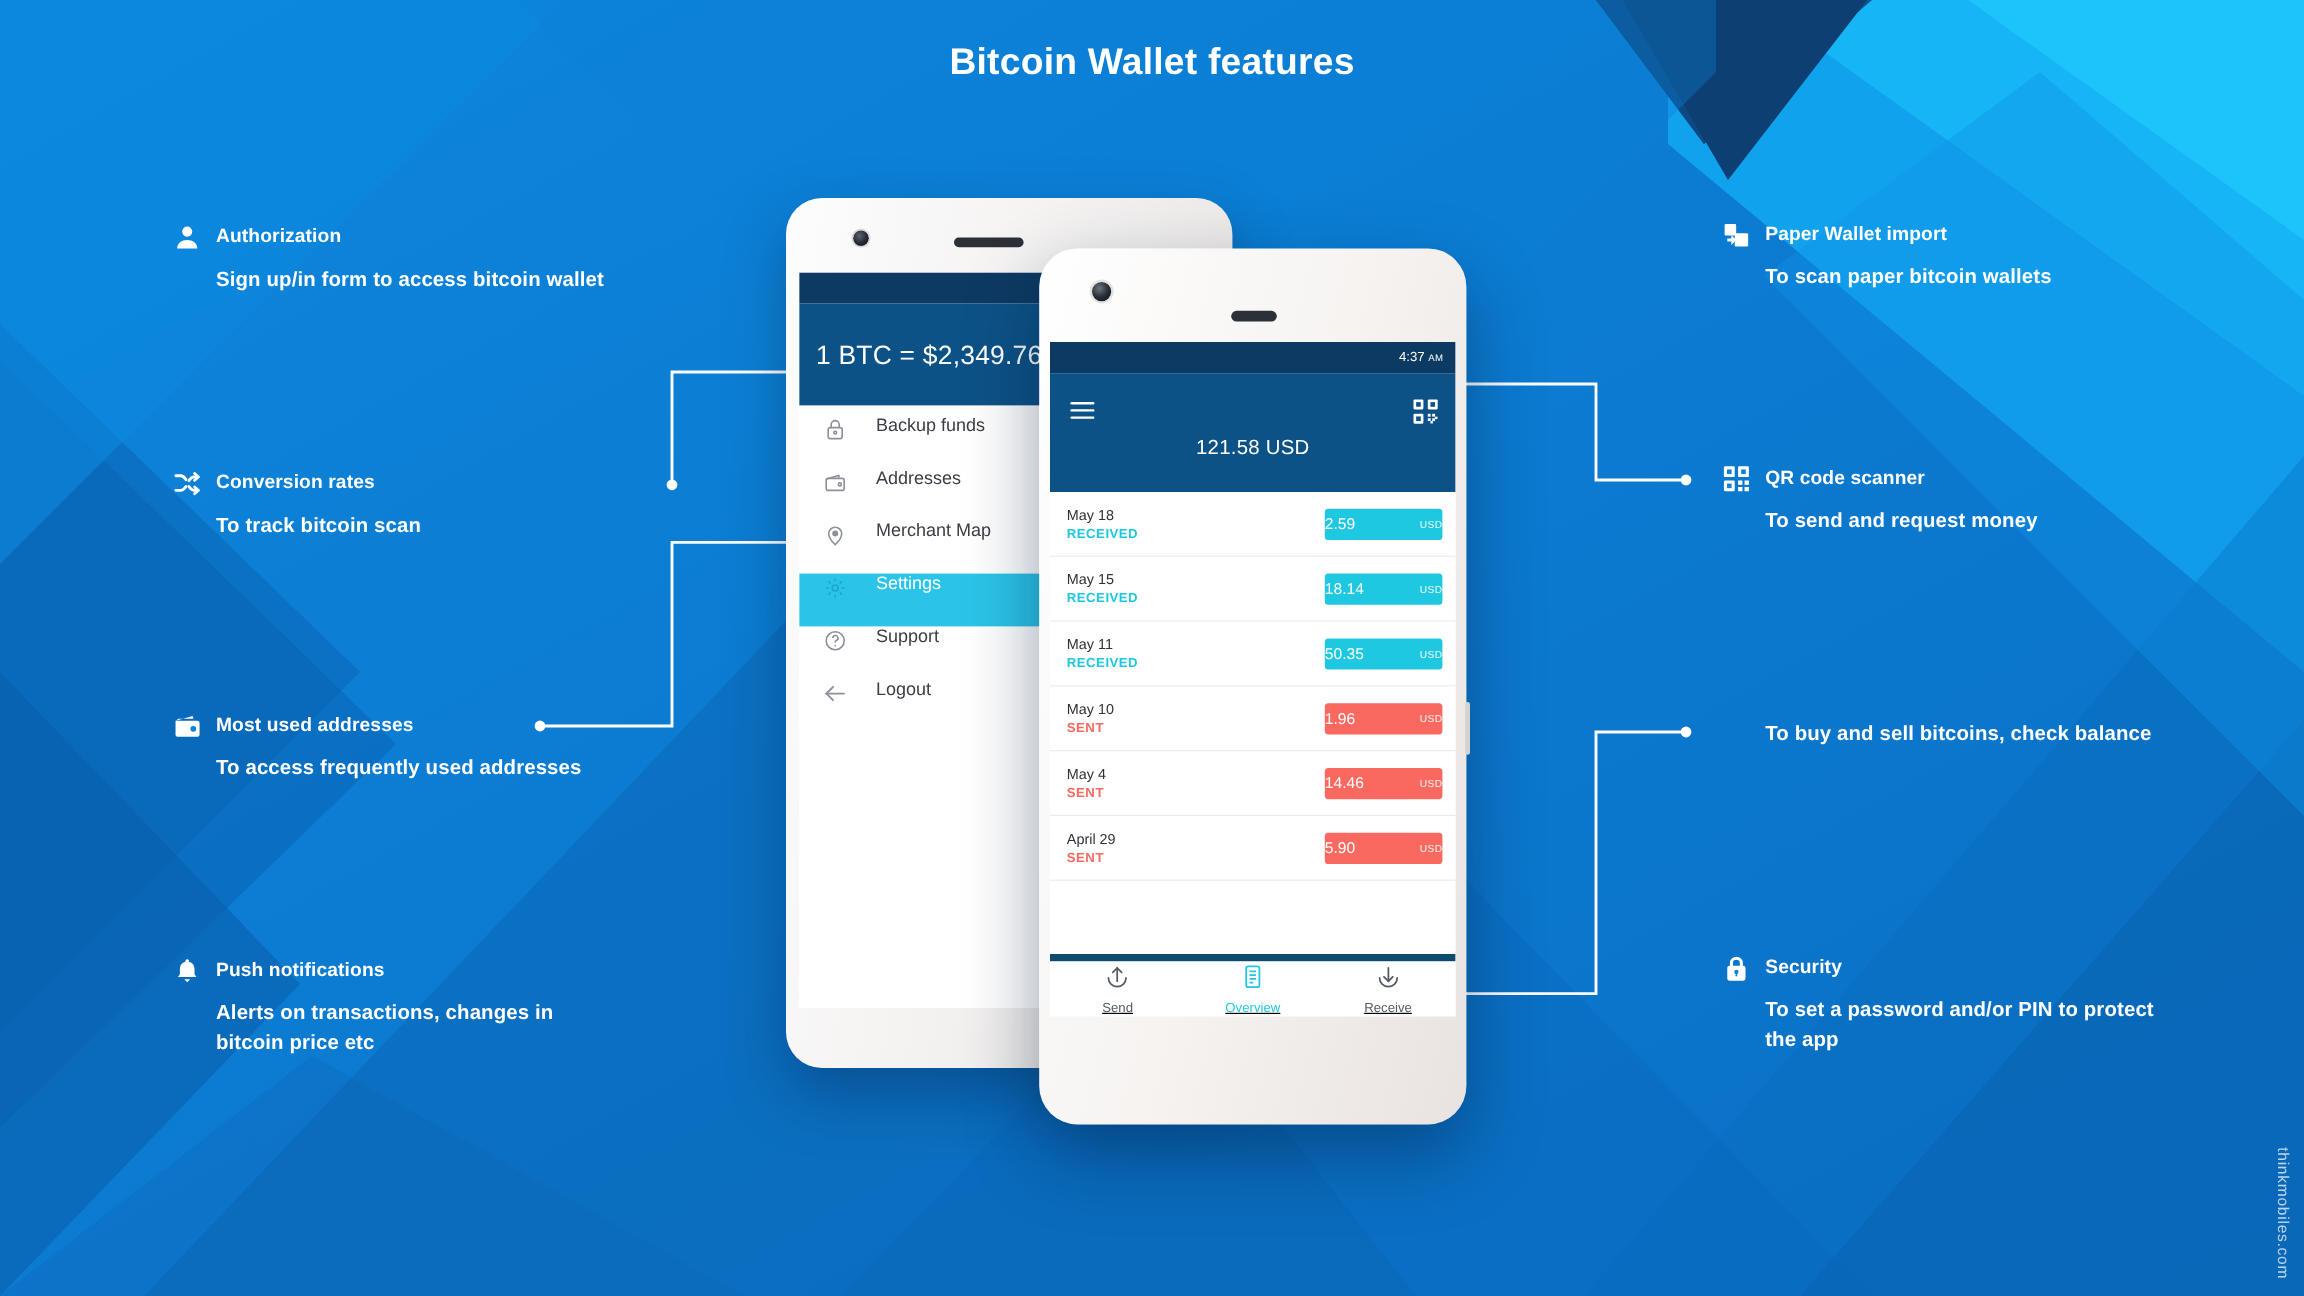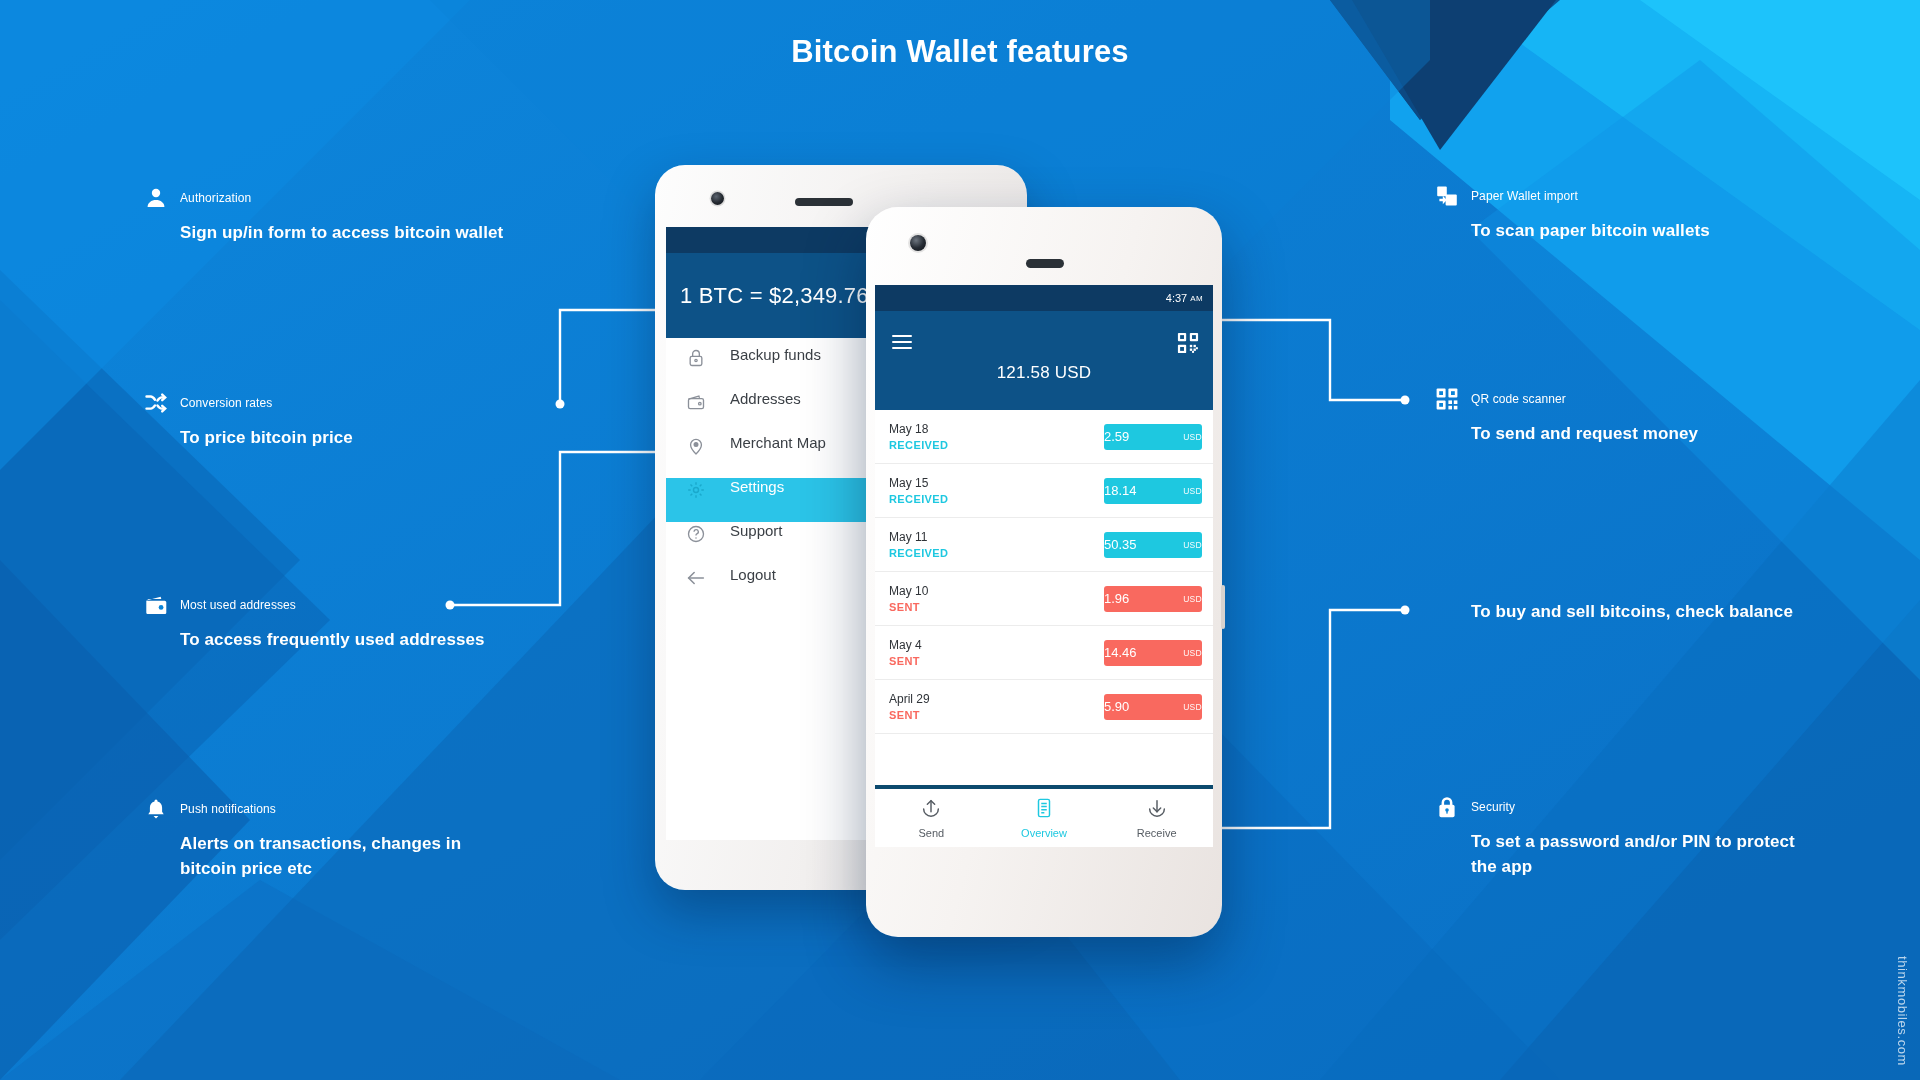--- a/index.html
+++ b/index.html
@@ -22,21 +22,21 @@
   }
 
   
   #lines { position:absolute; inset:0; width:1920px; height:1080px; z-index:20; }
 
   
   .feature { position:absolute; z-index:30; color:#fff; }
   .feat-head { display:flex; align-items:center; gap:11px; }
   .feat-ico { width:26px; height:26px; flex:0 0 26px; display:flex; align-items:center; justify-content:center; }
   .feat-ico svg { display:block; }
-  .feat-title { font-size:12px; font-weight:normal; white-space:nowrap; letter-spacing:.1px; }
+  .feat-title { font-size:16px; font-weight:bold; white-space:nowrap; letter-spacing:.1px; }
   .feat-desc {
     margin-top:9px; margin-left:37px;
     font-size:17px; font-weight:bold; line-height:1.48;
     max-width:330px; letter-spacing:.1px;
   }
 
   .f-auth   { left:143px; top:185px; }
   .f-conv   { left:143px; top:390px; }
   .f-addr   { left:143px; top:592px; }
   .f-push   { left:143px; top:796px; }
@@ -126,23 +126,23 @@
   .tx .amt {
     min-width:98px; height:26px; border-radius:3px;
     display:flex; align-items:center; justify-content:space-between; gap:16px;
     color:#fff; font-size:13px;
   }
   .tx.received .amt { background:#1ec8e0; }
   .tx.sent .amt { background:#f9695f; }
   .tx .amt .cur { font-size:8.5px; letter-spacing:.3px; opacity:.95; }
 
   .fr-nav {
-    position:absolute; left:0; bottom:0; width:100%; height:62px;
-    background:#fff; border-top:4px solid #0c4a6e;
-    display:flex; align-items:center;
+    position:absolute; left:0; bottom:0; width:100%; height:52px;
+    background:#fff; border-top:6px solid #0c4a6e;
+    display:flex; align-items:center;text-decoration:underline;
   }
   .nav-item { flex:1; display:flex; flex-direction:column; align-items:center; gap:4px; }
   .nav-item .nlbl { font-size:11px; color:#565c63; }
   .nav-item.active .nlbl { color:#1ec8e0; }
 
   
   #watermark {
     position:absolute; right:10px; bottom:14px; z-index:45;
     writing-mode:vertical-rl;
     color:rgba(255,255,255,.72); font-size:13px; letter-spacing:.6px;
@@ -225,21 +225,21 @@
         <path d="M2.5 5.5h4.2c2 0 3 1.3 4.3 3.2"></path>
           <path d="M13.4 14.4c1.3 1.9 2.3 3.2 4.3 3.2h2.4"></path>
         <path d="M2.5 17.6h4.2c2 0 3-1.3 4.3-3.2"></path>
           <path d="M13.4 9.6c1.3-1.9 2.3-3.2 4.3-3.2h2.4"></path>
         <path d="M18.2 3.6l3 2.8-3 2.8" fill="none"></path>
           <path d="M18.2 14.8l3 2.8-3 2.8" fill="none"></path>
       </svg>
     </span>
     <span class="feat-title">Conversion rates</span>
   </div>
-  <div class="feat-desc">To price bitcoin price</div>
+  <div class="feat-desc">To track bitcoin scan</div>
 </div>
 
 <div class="feature f-addr">
   <div class="feat-head">
     <span class="feat-ico">
       <svg width="25" height="25" viewBox="0 0 24 24" fill="#fff">
         <path d="M2.2 7.3 16 3.6l.6 2.2H4.6z"></path>
         <path d="M2.2 7.4h17.6c.9 0 1.6.7 1.6 1.6v9.6c0 .9-.7 1.6-1.6 1.6H3.8c-.9 0-1.6-.7-1.6-1.6z"></path>
         <circle cx="16.4" cy="13.8" r="2.3" fill="#0a84d8"></circle>
       </svg>

